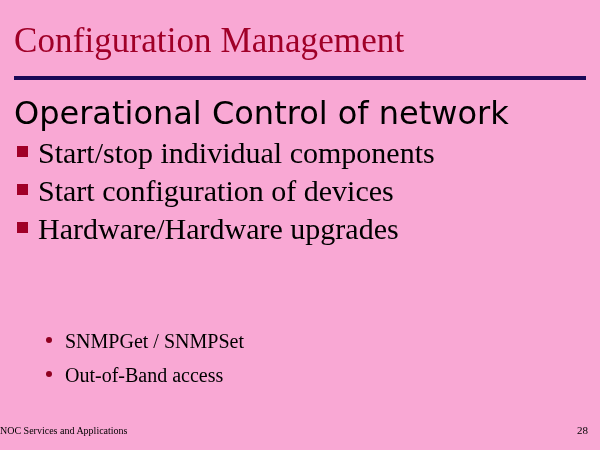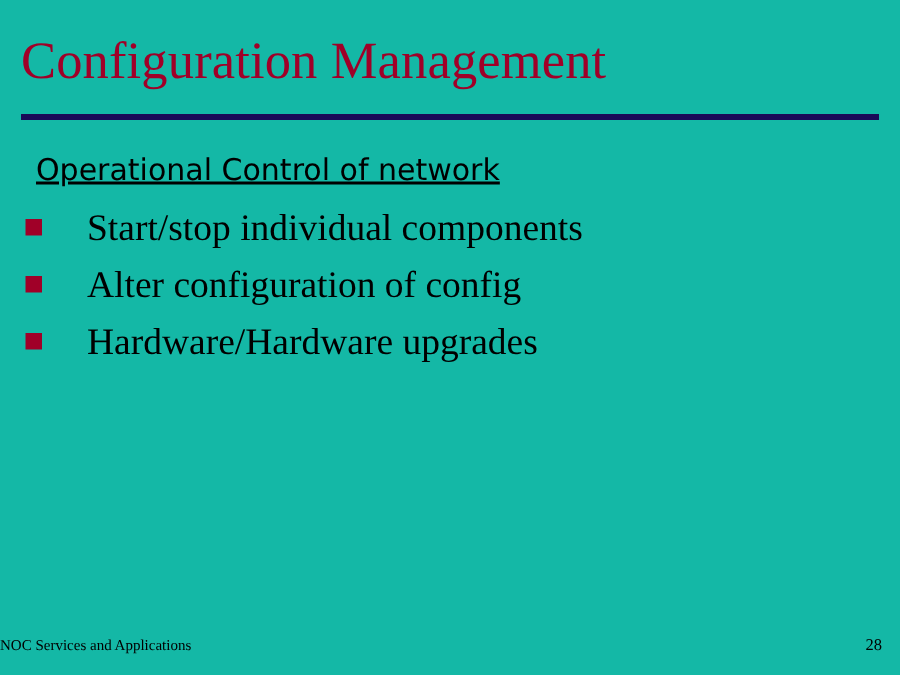--- a/index.html
+++ b/index.html
@@ -10,21 +10,21 @@
     width: 600px;
     height: 450px;
     background: #ffcc66;
     font-family: "Liberation Serif", serif;
     overflow: hidden;
   }
   .slide {
     position: relative;
     width: 600px;
     height: 450px;
-    background: #14b8a6;
+    background: #f9a8d4;
     box-sizing: border-box;
   }
   .slide-title {
     position: absolute;
     left: 14px;
     top: 20px;
     font-family: "Liberation Serif", serif;
     font-size: 35px;
     line-height: 42px;
     color: #a00028;
@@ -34,28 +34,27 @@
   .title-rule {
     position: absolute;
     left: 14px;
     top: 76px;
     width: 572px;
     height: 4px;
     background: #1a0a57;
   }
   .subhead {
     position: absolute;
-    left: 24px;
+    left: 14px;
     top: 98px;
     font-family: "DejaVu Sans", sans-serif;
-    font-size: 20px;
+    font-size: 32px;
     line-height: 30px;
     color: #000000;
     white-space: nowrap;
-    text-decoration: underline;
   }
   .bullet-list {
     position: absolute;
     left: 0;
     top: 136px;
     width: 600px;
   }
   .bullet-row {
     position: relative;
     height: 38px;
@@ -65,25 +64,24 @@
   .bullet-marker {
     position: absolute;
     left: 17px;
     top: 10px;
     width: 11px;
     height: 11px;
     background: #a00028;
   }
   .bullet-text {
     font-family: "Liberation Serif", serif;
-    font-size: 25px;
+    font-size: 30px;
     line-height: 34px;
     color: #000000;
     white-space: nowrap;
-    margin-left: 20px;
   }
   .sub-list {
     position: absolute;
     left: 0;
     top: 328px;
     width: 600px;
   }
   .sub-row {
     position: relative;
     height: 34px;
@@ -140,30 +138,43 @@
 
   <div class="bullet-list">
 
     <div class="bullet-row">
       <span class="bullet-marker"></span>
       <span class="bullet-text">Start/stop individual components</span>
     </div>
 
     <div class="bullet-row">
       <span class="bullet-marker"></span>
-      <span class="bullet-text">Alter configuration of config</span>
+      <span class="bullet-text">Start configuration of devices</span>
     </div>
 
 
     <div class="bullet-row">
       <span class="bullet-marker"></span>
       <span class="bullet-text">Hardware/Hardware upgrades</span>
     </div>
 
 
   </div>
 
+  <div class="sub-list">
+
+    <div class="sub-row">
+      <span class="sub-marker"></span>
+      <span class="sub-text">SNMPGet / SNMPSet</span>
+    </div>
+
+    <div class="sub-row">
+      <span class="sub-marker"></span>
+      <span class="sub-text">Out-of-Band access</span>
+    </div>
+
+  </div>
 
   <div class="footer-note">NOC Services and Applications</div>
 
   <div class="page-number">28</div>
 
 </div>
 
 </body></html>

